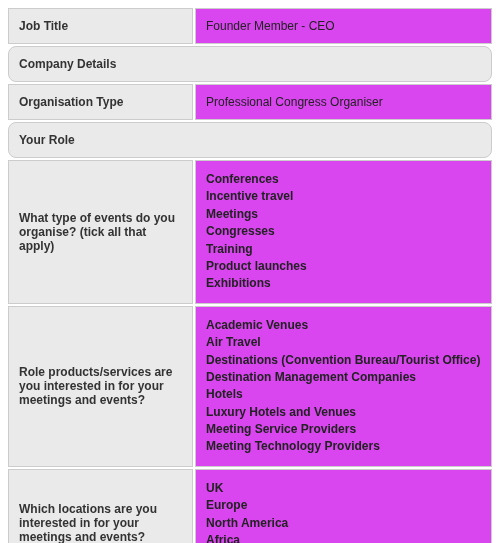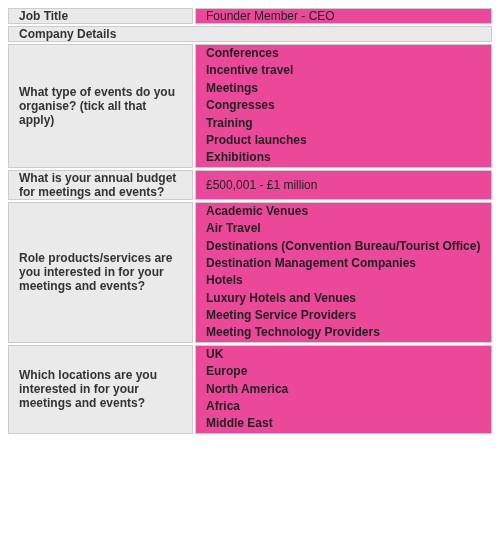--- a/index.html
+++ b/index.html
@@ -12,64 +12,68 @@
     color: #333;
     width: 500px;
   }
   .tbl {
     width: 100%;
     border-collapse: separate;
     border-spacing: 2px;
   }
   .tbl td, .tbl th {
     border: 1px solid #ccc;
-    padding: 0 10px;
+    padding: 10px 10px;
     vertical-align: middle;
     text-align: left;
   }
   .label-cell {
     background: #eaeaea;
     font-weight: bold;
     width: 185px;
     font-size: 12px;
   }
   .value-cell {
-    background: #ec4899;
+    background: #d946ef;
     font-size: 12px;
     color: #222;
   }
   .section-header {
     background: #eaeaea;
     font-weight: bold;
     font-size: 12px;
+    border-radius: 8px;
   }
   .multi-line {
     line-height: 1.45;
     font-weight: bold;
   }
 </style>
 </head>
 <body>
 
 <table class="tbl">
   <tbody>
       <tr>
     <td class="label-cell">Job Title</td>
     <td class="value-cell">Founder Member - CEO</td>
   </tr>
   <tr>
     <td class="section-header" colspan="2">Company Details</td>
   </tr>
   <tr>
+    <td class="label-cell">Organisation Type</td>
+    <td class="value-cell">Professional Congress Organiser</td>
+  </tr>
+  <tr>
+    <td class="section-header" colspan="2">Your Role</td>
+  </tr>
+  <tr>
     <td class="label-cell">What type of events do you organise? (tick all that apply)</td>
     <td class="value-cell multi-line">Conferences<br>Incentive travel<br>Meetings<br>Congresses<br>Training<br>Product launches<br>Exhibitions</td>
-  </tr>
-  <tr>
-    <td class="label-cell">What is your annual budget for meetings and events?</td>
-    <td class="value-cell">£500,001 - £1 million</td>
   </tr>
   <tr>
     <td class="label-cell">Role products/services are you interested in for your meetings and events?</td>
     <td class="value-cell multi-line">Academic Venues<br>Air Travel<br>Destinations (Convention Bureau/Tourist Office)<br>Destination Management Companies<br>Hotels<br>Luxury Hotels and Venues<br>Meeting Service Providers<br>Meeting Technology Providers</td>
   </tr>
   <tr>
     <td class="label-cell">Which locations are you interested in for your meetings and events?</td>
     <td class="value-cell multi-line">UK<br>Europe<br>North America<br>Africa<br>Middle East</td>
   </tr>
 </tbody>

